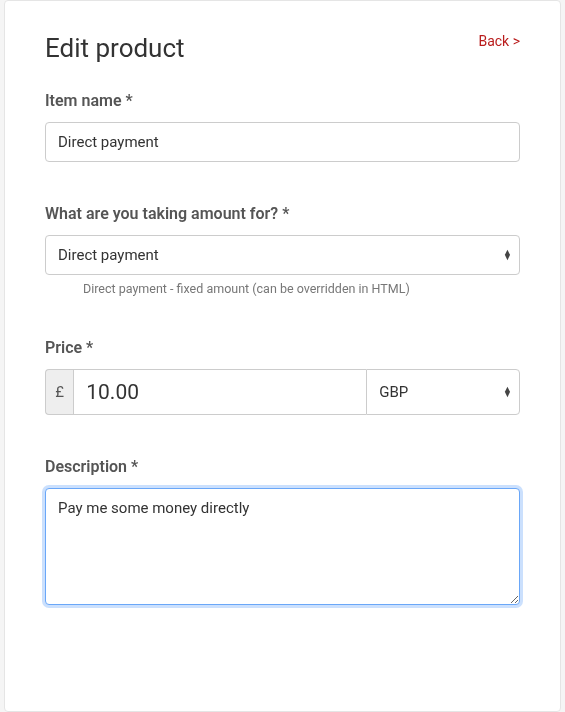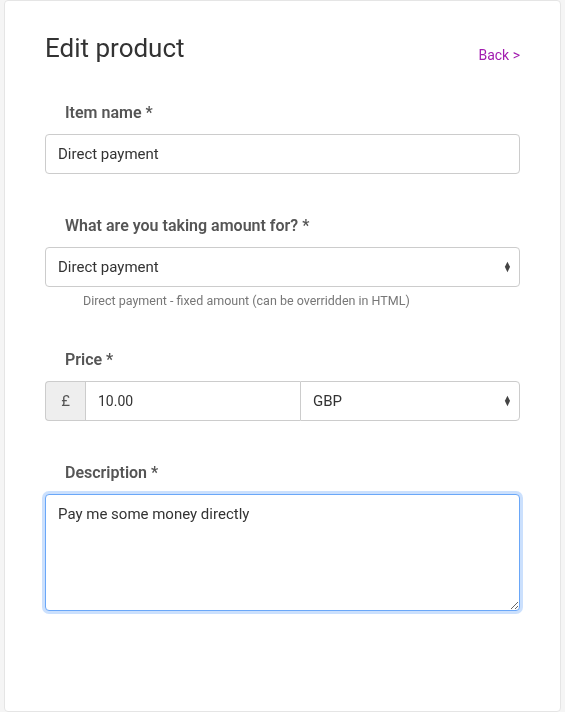--- a/index.html
+++ b/index.html
@@ -18,44 +18,43 @@
       background: #fff;
       border: 1px solid #e5e5e5;
       border-radius: 4px;
       margin: 0 4px;
       padding: 32px 40px 40px 40px;
       height: 100%;
     }
     .header-row {
       display: flex;
       justify-content: space-between;
-      align-items: flex-end;
-      margin-bottom: 40px;
+      align-items: flex-start;
+      margin-bottom: 28px;
     }
     .page-title {
       font-size: 26px;
       font-weight: 400;
       color: #333;
     }
     .back-link {
-      color: #a21caf;
+      color: #b91c1c;
       font-size: 14px;
       text-decoration: none;
       cursor: pointer;
     }
     .form-group {
       margin-bottom: 42px;
     }
     .form-label {
       display: block;
       font-size: 16px;
       font-weight: 600;
       color: #555;
       margin-bottom: 12px;
-      margin-left: 20px;
     }
     .text-input {
       width: 100%;
       padding: 10px 12px;
       font-size: 15px;
       color: #333;
       border: 1px solid #ccc;
       border-radius: 4px;
       outline: none;
       font-family: inherit;
@@ -106,21 +105,21 @@
       background: #eeeeee;
       border: 1px solid #ccc;
       border-right: none;
       border-radius: 4px 0 0 4px;
       color: #555;
       font-size: 15px;
     }
     .price-amount {
       flex: 1;
       padding: 10px 12px;
-      font-size: 14px;
+      font-size: 21px;
       color: #333;
       border: 1px solid #ccc;
       border-right: none;
       border-radius: 0;
       outline: none;
       font-family: inherit;
     }
     .price-currency-select-wrap {
       position: relative;
       width: 220px;

